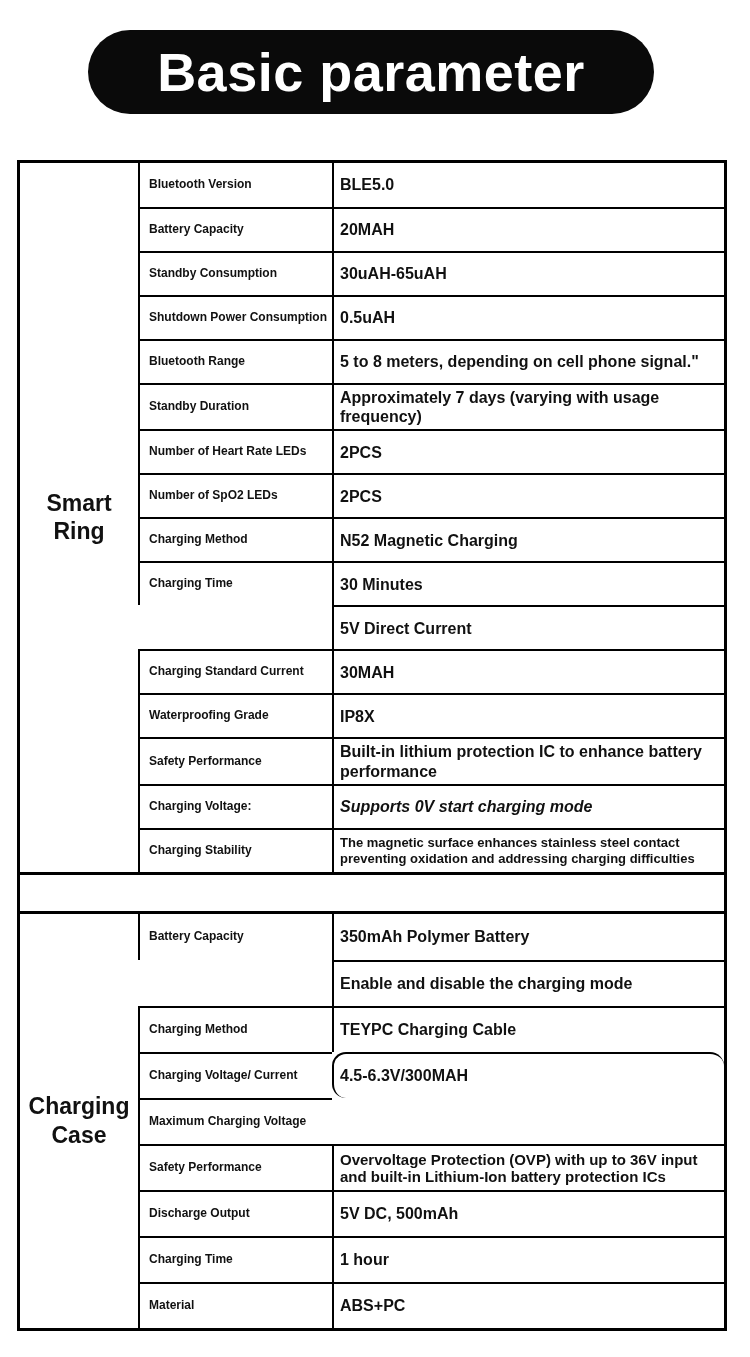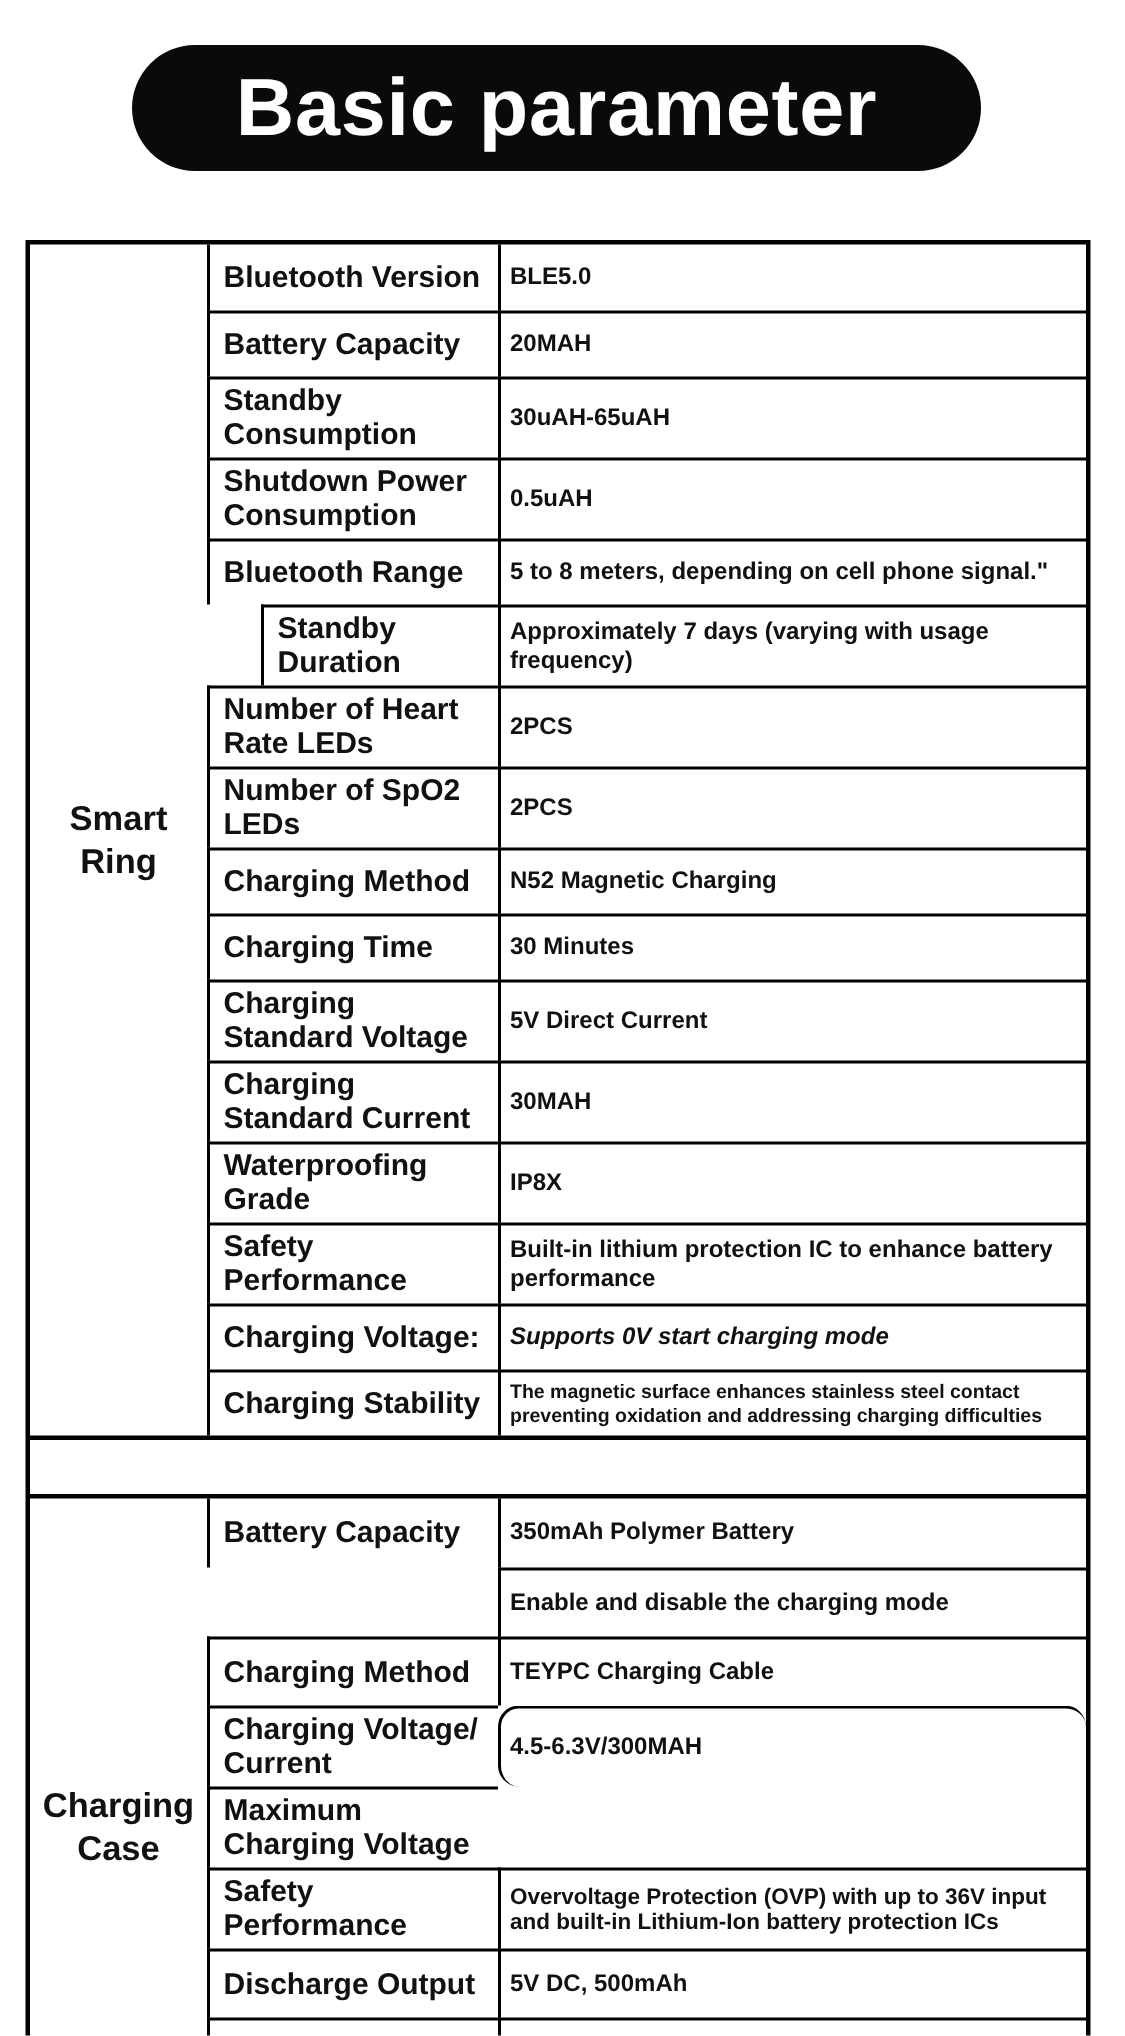--- a/index.html
+++ b/index.html
@@ -54,21 +54,21 @@
     grid-column: 1;
     justify-content: center;
     text-align: center;
     font-size: 23px;
     line-height: 1.25;
     padding: 14px 1px;
   }
   .key-cell {
     grid-column: 2;
     border-left: 2px solid #000000;
-    font-size: 20px;
+    font-size: 12px;
     line-height: 1.15;
     padding: 3px 4px 3px 9px;
   }
   .value-cell {
     grid-column: 3;
     border-left: 2px solid #000000;
     font-size: 16px;
     line-height: 1.2;
     padding: 3px 6px 3px 6px;
   }
@@ -94,31 +94,30 @@
       <div class="cell key-cell" style="grid-row: 1;">Bluetooth Version</div>
       <div class="cell value-cell" style="grid-row: 1;">BLE5.0</div>
       <div class="cell key-cell bt" style="grid-row: 2;">Battery Capacity</div>
       <div class="cell value-cell bt" style="grid-row: 2;">20MAH</div>
       <div class="cell key-cell bt" style="grid-row: 3;">Standby Consumption</div>
       <div class="cell value-cell bt" style="grid-row: 3;">30uAH-65uAH</div>
       <div class="cell key-cell bt" style="grid-row: 4;">Shutdown Power Consumption</div>
       <div class="cell value-cell bt" style="grid-row: 4;">0.5uAH</div>
       <div class="cell key-cell bt" style="grid-row: 5;">Bluetooth Range</div>
       <div class="cell value-cell bt" style="grid-row: 5;">5 to 8 meters, depending on cell phone signal."</div>
-      <div class="cell key-cell bt" style="grid-row: 6; margin-left: 36px;">Standby Duration</div>
+      <div class="cell key-cell bt" style="grid-row: 6;">Standby Duration</div>
       <div class="cell value-cell bt" style="grid-row: 6;">Approximately 7 days (varying with usage frequency)</div>
       <div class="cell key-cell bt" style="grid-row: 7;">Number of Heart Rate LEDs</div>
       <div class="cell value-cell bt" style="grid-row: 7;">2PCS</div>
       <div class="cell key-cell bt" style="grid-row: 8;">Number of SpO2 LEDs</div>
       <div class="cell value-cell bt" style="grid-row: 8;">2PCS</div>
       <div class="cell key-cell bt" style="grid-row: 9;">Charging Method</div>
       <div class="cell value-cell bt" style="grid-row: 9;">N52 Magnetic Charging</div>
       <div class="cell key-cell bt" style="grid-row: 10;">Charging Time</div>
       <div class="cell value-cell bt" style="grid-row: 10;">30 Minutes</div>
-      <div class="cell key-cell bt" style="grid-row: 11;">Charging Standard Voltage</div>
       <div class="cell value-cell bt" style="grid-row: 11;">5V Direct Current</div>
       <div class="cell key-cell bt" style="grid-row: 12;">Charging Standard Current</div>
       <div class="cell value-cell bt" style="grid-row: 12;">30MAH</div>
       <div class="cell key-cell bt" style="grid-row: 13;">Waterproofing Grade</div>
       <div class="cell value-cell bt" style="grid-row: 13;">IP8X</div>
       <div class="cell key-cell bt" style="grid-row: 14;">Safety Performance</div>
       <div class="cell value-cell bt" style="grid-row: 14;">Built-in lithium protection IC to enhance battery performance</div>
       <div class="cell key-cell bt" style="grid-row: 15;">Charging Voltage:</div>
       <div class="cell value-cell bt" style="grid-row: 15; font-style: italic;">Supports 0V start charging mode</div>
       <div class="cell key-cell bt" style="grid-row: 16;">Charging Stability</div>

